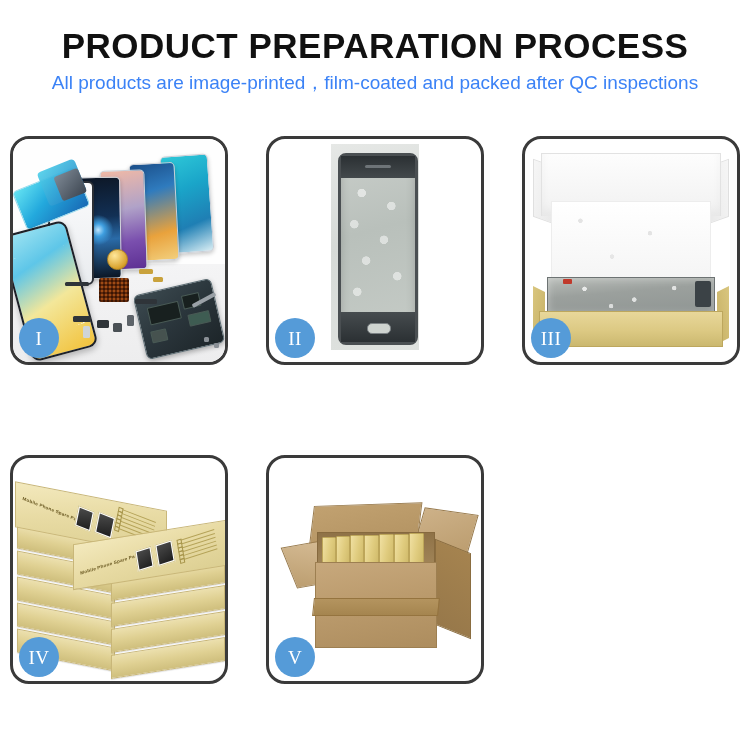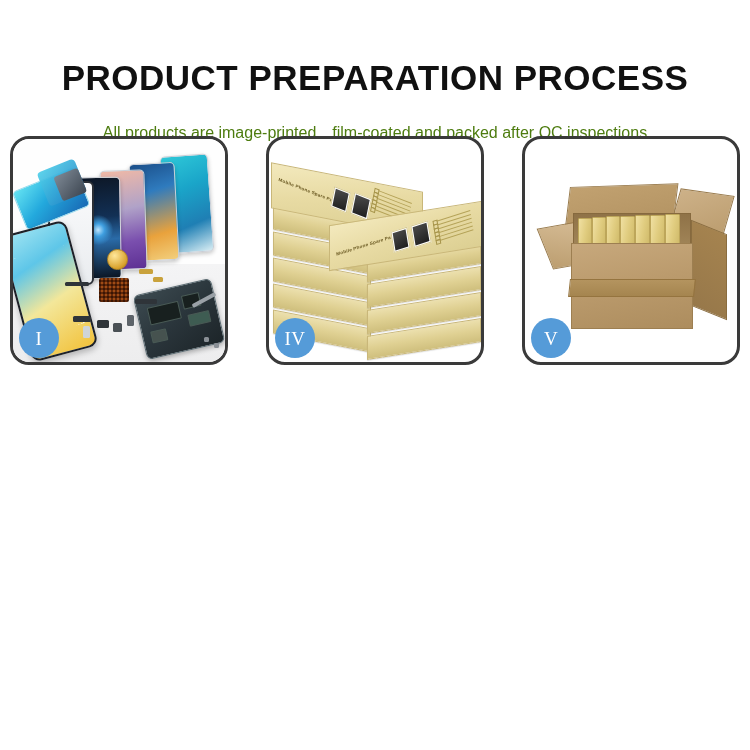--- a/index.html
+++ b/index.html
@@ -10,26 +10,26 @@
     overflow:hidden;
   }
   .page{position:relative;width:750px;height:750px;}
 
   
   .header{position:absolute;left:0;top:0;width:750px;text-align:center;}
   .title{
     font-family:"Liberation Sans", sans-serif;
     font-size:35px;font-weight:700;color:#111111;
     letter-spacing:0.5px;line-height:1;
-    margin-top:60px;white-space:nowrap;
+    margin-top:28px;white-space:nowrap;
   }
   .subtitle{
     font-family:"Liberation Sans", sans-serif;
-    font-size:16px;font-weight:400;color:#4d7c0f;
-    margin-top:28px;white-space:nowrap;
+    font-size:19px;font-weight:400;color:#3b82f6;
+    margin-top:7px;white-space:nowrap;
   }
 
   
   .grid{
     position:absolute;left:10px;top:136px;
     width:730px;height:548px;
     display:grid;
     grid-template-columns:218px 218px 218px;
     grid-template-rows:229px 229px;
     column-gap:38px;row-gap:90px;
@@ -401,21 +401,47 @@
         <span class="sp" style="left:114px;bottom:36px;width:7px;height:11px;background:#5d6369;"></span>
         <span class="sp" style="left:70px;bottom:24px;width:7px;height:12px;background:#cfd4d8;"></span>
         <span class="sp" style="left:122px;bottom:58px;width:22px;height:5px;"></span>
         <span class="sp" style="right:8px;bottom:60px;width:26px;height:4px;background:#9aa1a7;transform:rotate(-28deg);"></span>
         <span class="sp" style="right:6px;bottom:14px;width:5px;height:5px;background:#8a9096;"></span>
         <span class="sp" style="right:16px;bottom:20px;width:5px;height:5px;background:#8a9096;"></span>
       </div>
       <div class="badge">I</div>
     </div>
 
-
+    <div class="panel p2">
+      <div class="photo">
+        <div class="film"></div>
+        <div class="glass">
+          <span class="bubtex"></span>
+          <span class="speaker"></span>
+          <span class="home"></span>
+        </div>
+      </div>
+      <div class="badge">II</div>
+    </div>
+
+    <div class="panel p3">
+      <div class="photo">
+        <div class="lidfl"></div>
+        <div class="lidfr"></div>
+        <div class="lidback"></div>
+        <div class="foam"></div>
+        <div class="screen"></div>
+        <div class="redmark"></div>
+        <div class="conn"></div>
+        <div class="trayleft"></div>
+        <div class="trayright"></div>
+        <div class="trayfront"></div>
+      </div>
+      <div class="badge">III</div>
+    </div>
 
     <div class="panel p4">
       <div class="photo">
         <div class="stack">
 
           <div class="kb kb-edge" style="left:2px;top:168px;width:96px;height:22px;transform:skewY(11deg);"></div>
           <div class="kb kb-edge" style="left:2px;top:142px;width:96px;height:22px;transform:skewY(11deg);"></div>
           <div class="kb kb-edge" style="left:2px;top:116px;width:96px;height:22px;transform:skewY(11deg);"></div>
           <div class="kb kb-edge" style="left:2px;top:90px;width:96px;height:22px;transform:skewY(11deg);"></div>
           <div class="kb kb-edge" style="left:2px;top:64px;width:96px;height:22px;transform:skewY(11deg);"></div>

